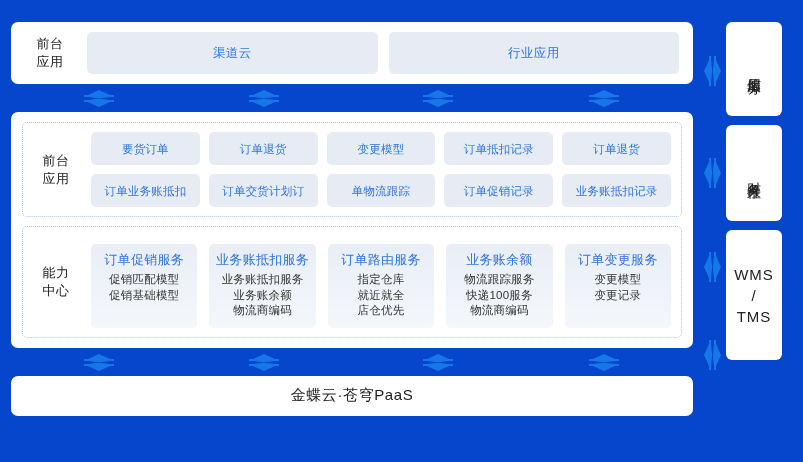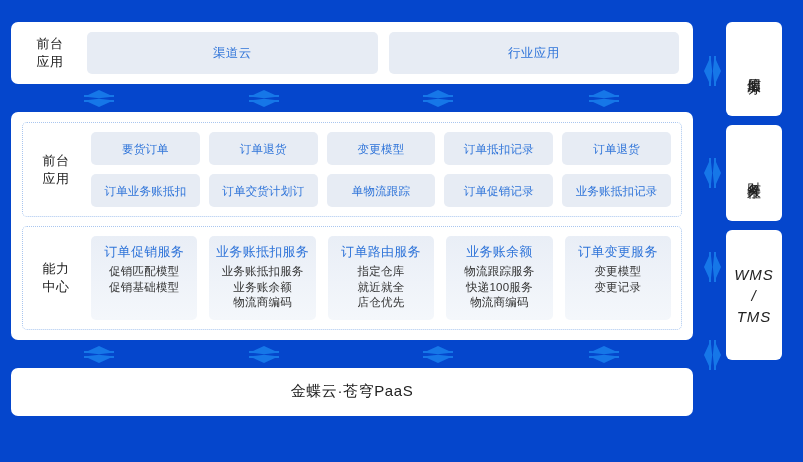--- a/index.html
+++ b/index.html
@@ -106,20 +106,21 @@
     padding: 0 4px;
   }
 
   
   .cards {
     flex: 1 1 auto;
     display: grid;
     grid-template-columns: repeat(5, 1fr);
     gap: 12px;
     padding-left: 6px;
+    margin-top: 8px;
   }
   .cap-card {
     background: linear-gradient(180deg, #e9eef6 0%, #eff3f9 55%, #f4f7fb 100%);
     border-radius: 5px;
     min-height: 82px;
     padding: 7px 3px 9px;
     text-align: center;
   }
   .cap-title {
     font-size: 13px;
@@ -129,21 +130,21 @@
   }
   .cap-item {
     font-size: 11.5px;
     line-height: 15.5px;
     color: #333;
     letter-spacing: .2px;
   }
 
   
   .paas {
-    height: 48px;
+    height: 40px;
     display: flex;
     align-items: center;
     justify-content: center;
     font-size: 15px;
     color: #222;
     letter-spacing: .6px;
   }
 
   
   .right-col {
@@ -165,21 +166,20 @@
     font-size: 14px;
     line-height: 21px;
     letter-spacing: 1px;
     writing-mode: vertical-rl;
     text-orientation: upright;
   }
   .rbox.latin span {
     writing-mode: horizontal-tb;
     font-size: 15px;
     line-height: 21px;
-    font-style: italic;
   }
 
   .arr-v-holder { position: absolute; left: 704px; }
   .arr-v { width: 17px; height: 30px; }
 </style>
 </head>
 <body>
 
 <div id="canvas">
 

